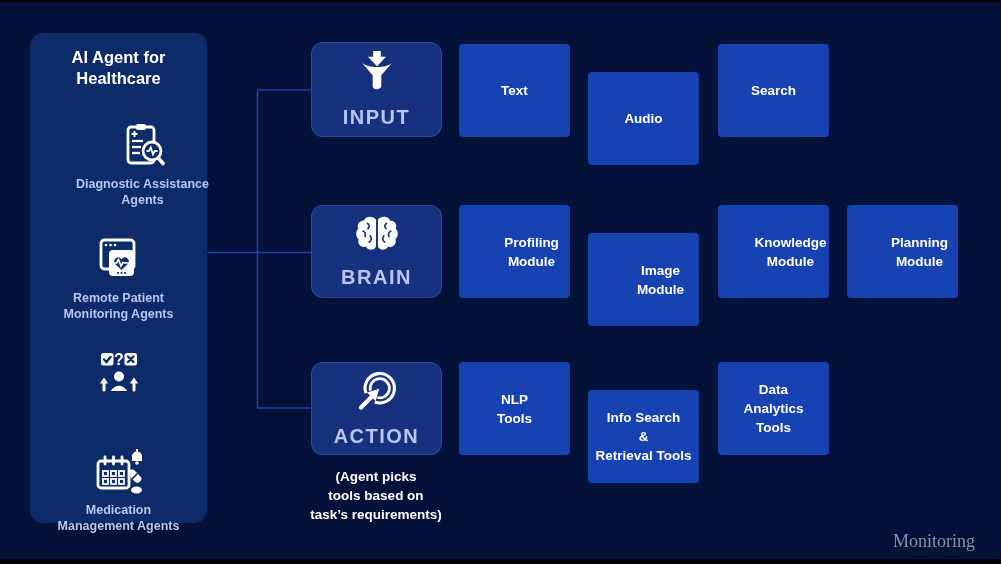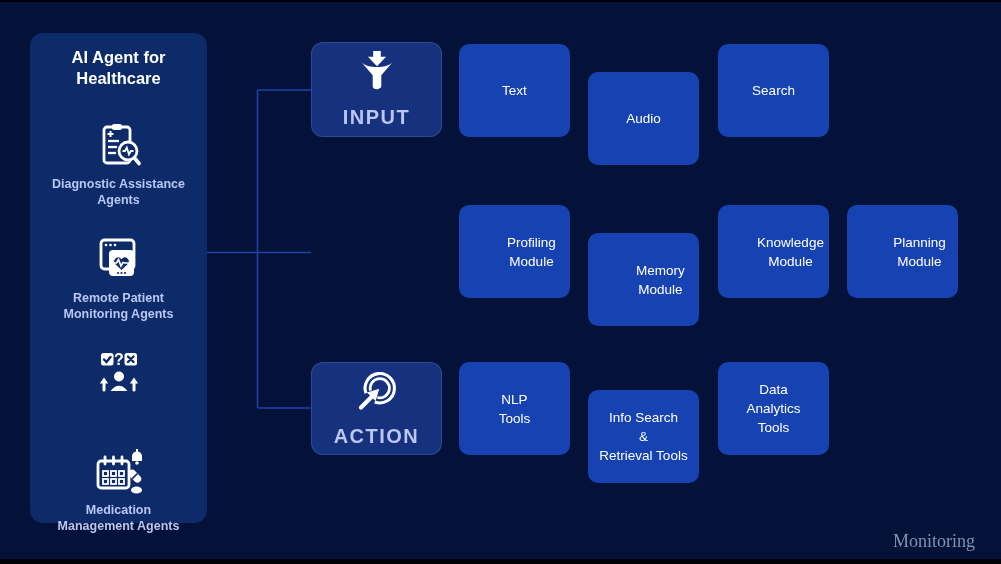--- a/index.html
+++ b/index.html
@@ -15,32 +15,32 @@
   .connectors { position:absolute; left:0; top:0; width:1001px; height:564px; }
 
   
   .sidebar { position:absolute; left:30px; top:33px; width:177px; height:490px;
              background:#0d2a69; border-radius:13px; }
   .sidebar-title { position:absolute; top:14px; left:0; width:177px; text-align:center;
                    color:#ffffff; font-weight:bold; font-size:16.5px; line-height:21px; }
   .side-item { position:absolute; left:0; width:177px; text-align:center; }
   .side-item .ic { height:50px; display:flex; align-items:center; justify-content:center; }
   .side-label { margin-top:6px; color:#b9c7f2; font-weight:bold; font-size:12.5px; line-height:15.5px; }
-  .it1{ top:88px; } .it2{ top:202px; } .it3{ top:314px; } .it4{ top:414px; }
+  .it1{ top:88px;margin-left:24px; } .it2{ top:202px; } .it3{ top:314px; } .it4{ top:414px; }
 
   
   .mainbox { position:absolute; left:311px; width:131px; height:93px;
              background:#16317d; border:1px solid rgba(110,140,215,0.28); border-radius:12px;
              display:flex; flex-direction:column; align-items:center; justify-content:center; gap:8px; }
   .mainbox .label { color:#b9c7f2; font-size:20px; font-weight:600; letter-spacing:1.5px; }
   .r1 { top:42px; height:95px; } .r2 { top:205px; } .r3 { top:362px; }
 
-  .module { position:absolute; width:111px; background:#1742b2; border-radius:10px;
+  .module { position:absolute; width:111px; background:#1742b2; border-radius:4px;
             display:flex; align-items:center; justify-content:center; text-align:center;
-            color:#ffffff; font-weight:normal; font-size:13.5px; line-height:19px; }
+            color:#ffffff; font-weight:bold; font-size:13.5px; line-height:19px; }
   .c1{ left:459px; } .c2{ left:588px;margin-top:28px; } .c3{ left:718px; } .c4{ left:847px; }
   .mr1{ top:44px; height:93px; } .mr2{ top:205px; height:93px;padding-left:34px; } .mr3{ top:362px; height:93px; }
 
   .caption { position:absolute; left:291px; top:467px; width:170px; text-align:center;
              color:#ffffff; font-weight:bold; font-size:13.5px; line-height:19px; }
 
   .watermark { position:absolute; top:531px; right:26px; color:#8591ad;
                font-family:"Liberation Serif", serif; font-size:18px; }
 </style>
 </head>
@@ -149,23 +149,38 @@
         <polygon points="18,1 26,1 26,7 31.5,7 22,17 12.5,7 18,7" fill="#fff"></polygon>
         <path d="M6 13 C12 19.5 32 19.5 38 13 L26.5 26.5 L26.5 38 C26.5 41.5 17.5 42.5 17.5 38 L17.5 26.5 Z" fill="#fff"></path>
       </svg>
     </span>
     <span class="label">INPUT</span>
   </div>
   <div class="module c1 mr1 pre">Text</div>
   <div class="module c2 mr1 pre">Audio</div>
   <div class="module c3 mr1 pre">Search</div>
 
+  <div class="mainbox r2">
+    <span>
+      <svg width="46" height="40" viewBox="0 0 48 40">
+        <path d="M23 5 C19 0.5 11.5 1.5 10.5 6 C5.5 6 2.5 10.5 4.5 14.5 C1.5 17 1.5 22.5 4.8 25.5 C3 30 7.5 35 12.5 33 C14.5 37.5 21 37.5 23 33 Z" fill="#fff"></path>
+        <path d="M23 5 C19 0.5 11.5 1.5 10.5 6 C5.5 6 2.5 10.5 4.5 14.5 C1.5 17 1.5 22.5 4.8 25.5 C3 30 7.5 35 12.5 33 C14.5 37.5 21 37.5 23 33 Z" fill="#fff" transform="scale(-1,1) translate(-48,0)"></path>
+        <path d="M14 9 q3.5 2 0.5 5.5" fill="none" stroke="#16317d" stroke-width="1.7" stroke-linecap="round"></path>
+        <path d="M9.5 17 q3.5 1.5 2 5.5" fill="none" stroke="#16317d" stroke-width="1.7" stroke-linecap="round"></path>
+        <path d="M17 22 q2.5 3.5 -1 6.5" fill="none" stroke="#16317d" stroke-width="1.7" stroke-linecap="round"></path>
+        <path d="M34 9 q-3.5 2 -0.5 5.5" fill="none" stroke="#16317d" stroke-width="1.7" stroke-linecap="round"></path>
+        <path d="M38.5 17 q-3.5 1.5 -2 5.5" fill="none" stroke="#16317d" stroke-width="1.7" stroke-linecap="round"></path>
+        <path d="M31 22 q-2.5 3.5 1 6.5" fill="none" stroke="#16317d" stroke-width="1.7" stroke-linecap="round"></path>
+      </svg>
+    </span>
+    <span class="label">BRAIN</span>
+  </div>
   <div class="module c1 mr2 pre">Profiling
 Module</div>
-  <div class="module c2 mr2 pre">Memory
+  <div class="module c2 mr2 pre">Image
 Module</div>
   <div class="module c3 mr2 pre">Knowledge
 Module</div>
   <div class="module c4 mr2 pre">Planning
 Module</div>
 
   <div class="mainbox r3">
     <span>
       <svg width="44" height="44" viewBox="0 0 48 48">
         <path d="M12 26.5 A16 16 0 1 1 21.5 36" fill="none" stroke="#fff" stroke-width="3.4"></path>
@@ -178,18 +193,21 @@
   </div>
   <div class="module c1 mr3 pre">NLP
 Tools</div>
   <div class="module c2 mr3 pre">Info Search
 &amp;
 Retrieval Tools</div>
   <div class="module c3 mr3 pre">Data
 Analytics
 Tools</div>
 
+  <div class="caption pre">(Agent picks
+tools based on
+task’s requirements)</div>
 
   <div class="watermark">Monitoring</div>
 
   <div class="bar top"></div>
   <div class="bar bottom"></div>
 </div>
 
 </body></html>

